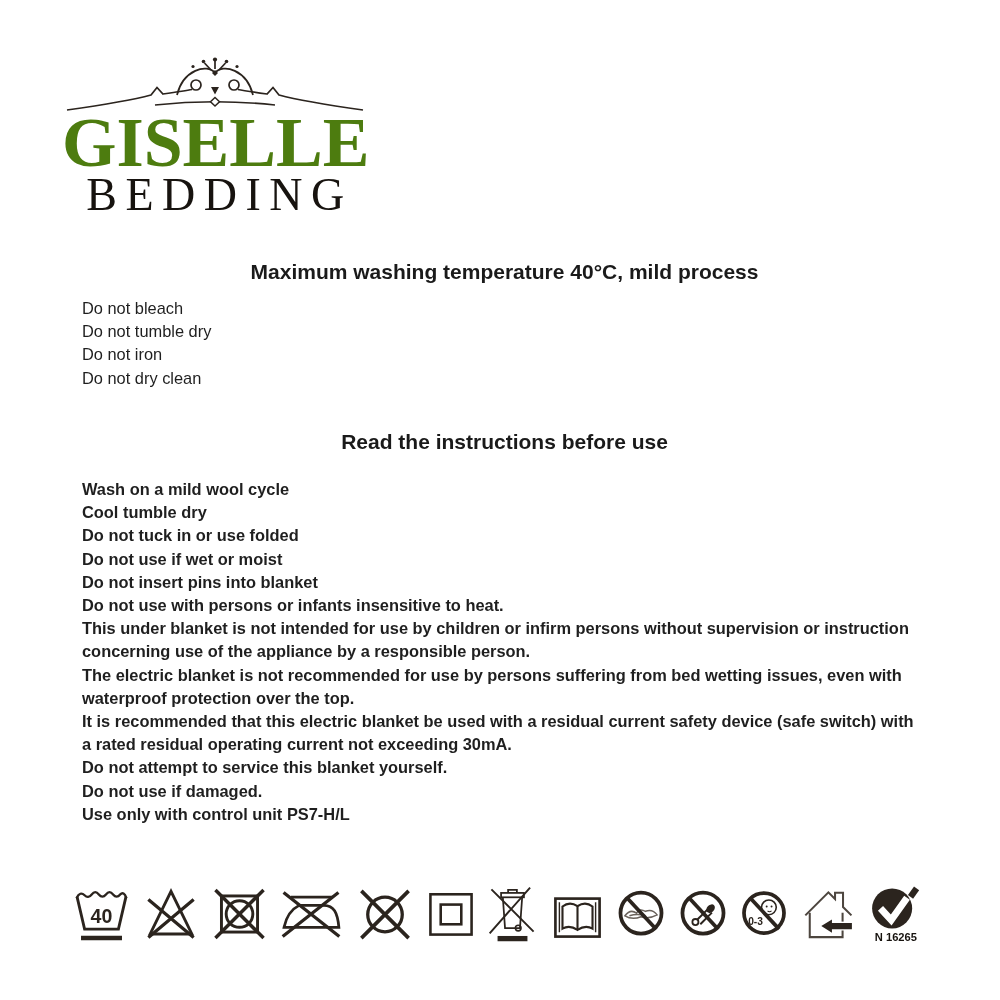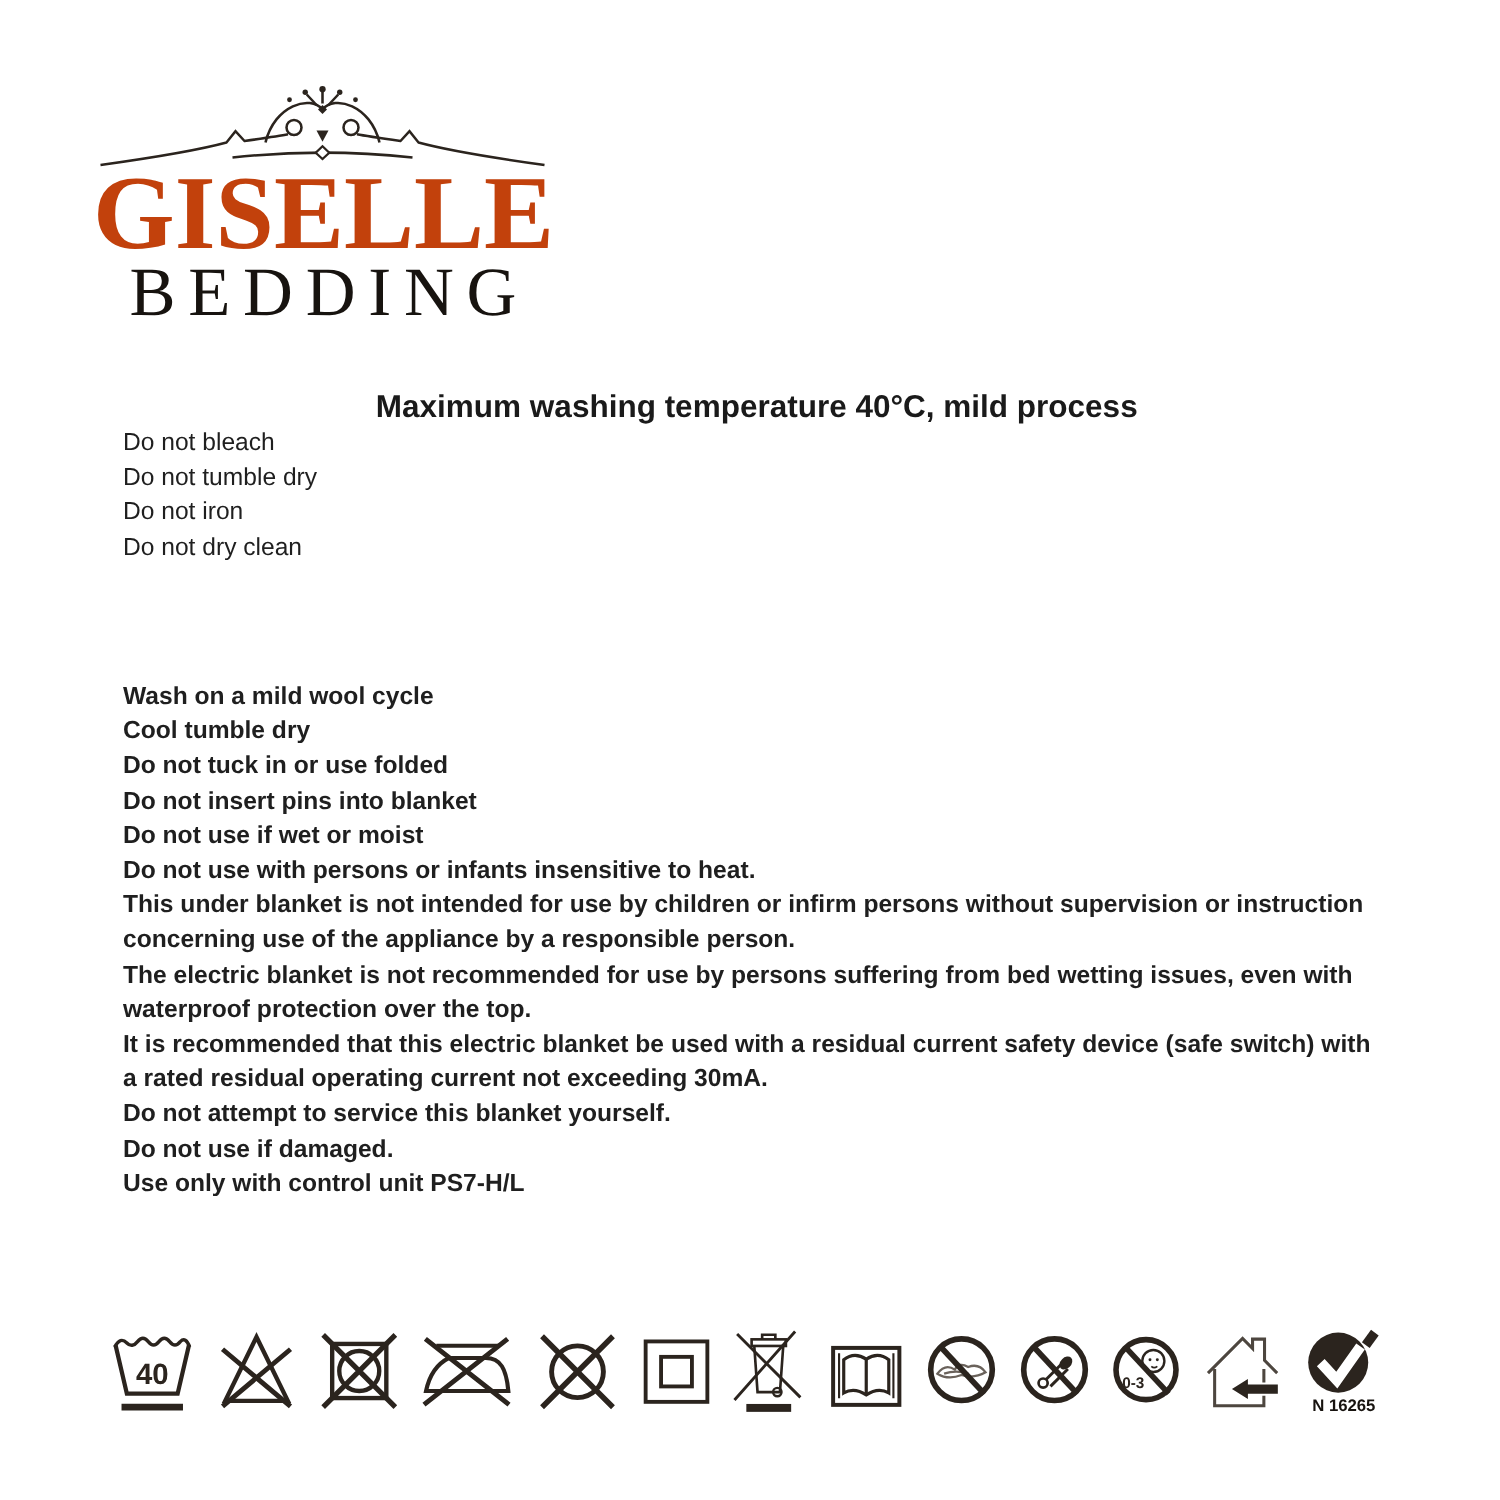--- a/index.html
+++ b/index.html
@@ -9,36 +9,36 @@
     font-family:"Liberation Sans", sans-serif;
     color:#1d1d1d;
     overflow:hidden;
   }
   
   .logo { position:absolute; top:56px; left:62px; width:306px; text-align:center; }
   .ornament svg { display:block; width:300px; height:58px; margin:0 auto; }
   .brand-name {
     font-family:"Liberation Serif", serif;
     font-weight:700; font-size:70px; line-height:58px;
-    letter-spacing:0px; color:#c2410c; white-space:nowrap;
+    letter-spacing:0px; color:#4d7c0f; white-space:nowrap;
   }
   .brand-sub {
     font-family:"Liberation Serif", serif;
     font-weight:400; font-size:46px; line-height:42px;
     letter-spacing:8.5px; padding-left:9px; color:#17130f;
     margin-top:2px; white-space:nowrap;
   }
   
   .section { position:absolute; left:82px; width:845px; }
   .section-1 { top:259px; }
   .section-2 { top:429px; }
   .sec-heading {
     font-size:21px; font-weight:bold; color:#1a1a1a; line-height:25px;text-align:center;
   }
-  .section-1 .sec-items { }
+  .section-1 .sec-items { margin-top:13px; }
   .section-2 .sec-items { margin-top:24px;font-weight:bold; }
   .sec-items p { font-size:16.4px; line-height:23.2px; color:#1f1f1f; }
   
   .care-row {
     position:absolute; left:73px; top:882px; width:848px;
     display:flex; justify-content:space-between; align-items:center;
   }
   .symbol { display:flex; flex-direction:column; align-items:center; }
   .symbol svg { display:block; }
   .ink { stroke:#2b241e; fill:none; }
@@ -82,26 +82,27 @@
   <div class="sec-heading">Maximum washing temperature 40°C, mild process</div>
   <div class="sec-items">
     <p>Do not bleach</p>
     <p>Do not tumble dry</p>
     <p>Do not iron</p>
     <p>Do not dry clean</p>
   </div>
 </div>
 
 <div class="section section-2">
+  <div class="sec-heading">Read the instructions before use</div>
   <div class="sec-items">
     <p>Wash on a mild wool cycle</p>
     <p>Cool tumble dry</p>
     <p>Do not tuck in or use folded</p>
+    <p>Do not use if wet or moist</p>
     <p>Do not insert pins into blanket</p>
-    <p>Do not use if wet or moist</p>
     <p>Do not use with persons or infants insensitive to heat.</p>
     <p>This under blanket is not intended for use by children or infirm persons without supervision or instruction concerning use of the appliance by a responsible person.</p>
     <p>The electric blanket is not recommended for use by persons suffering from bed wetting issues, even with waterproof protection over the top.</p>
     <p>It is recommended that this electric blanket be used with a residual current safety device (safe switch) with a rated residual operating current not exceeding 30mA.</p>
     <p>Do not attempt to service this blanket yourself.</p>
     <p>Do not use if damaged.</p>
     <p>Use only with control unit PS7-H/L</p>
   </div>
 </div>
 

